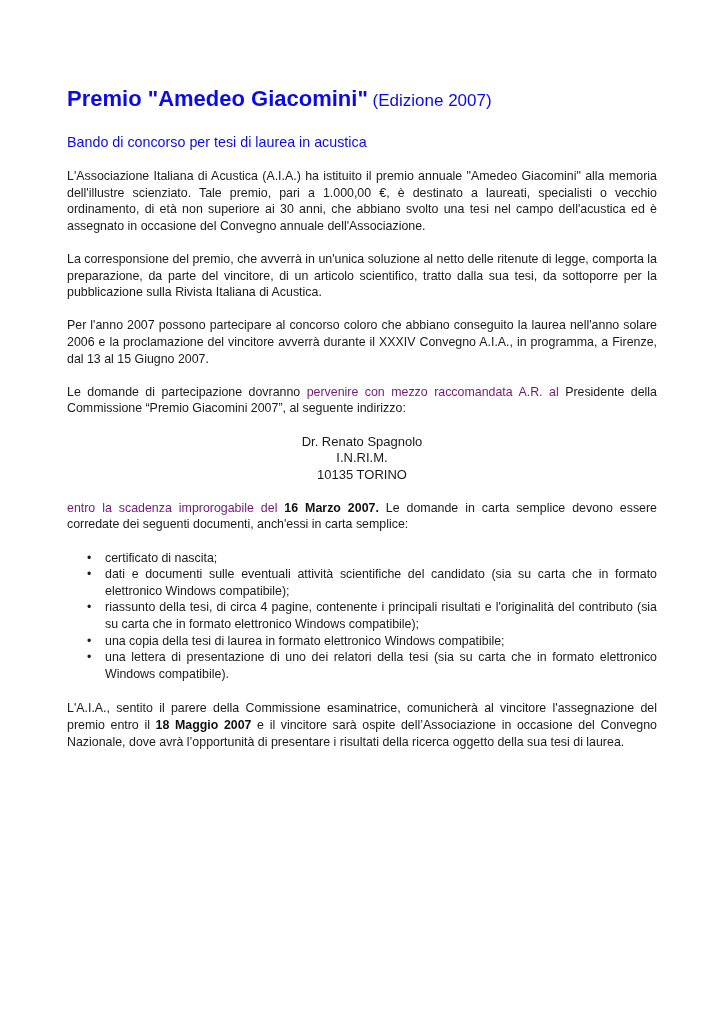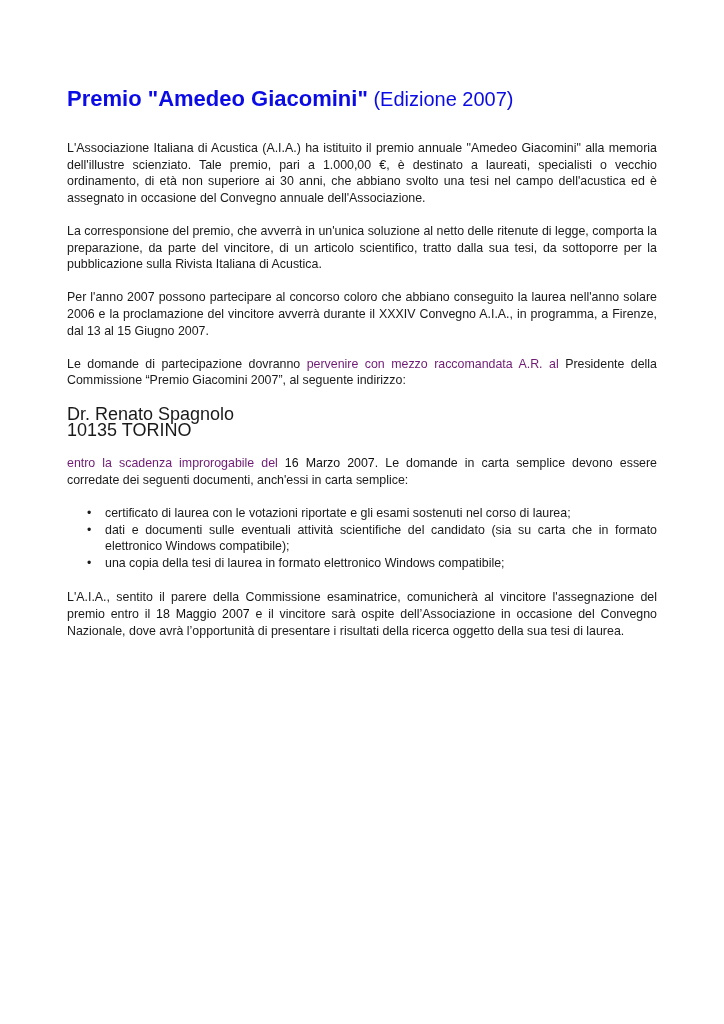--- a/index.html
+++ b/index.html
@@ -24,50 +24,50 @@
   .doc-title {
     margin: 0;
     font-size: 22px;
     line-height: 25px;
     font-weight: bold;
     color: #0b0be6;
     letter-spacing: 0px;
   }
   .doc-title .edition {
     font-weight: normal;
-    font-size: 20px;
+    font-size: 17px;
   }
   .doc-subtitle {
     margin: 21px 0 0 0;
     font-size: 14.3px;
     line-height: 16px;
     font-weight: normal;
     color: #0b0be6;
   }
   .body-text {
     font-size: 12.4px;
     line-height: 16.6px;
     text-align: justify;
     margin: 16.6px 0 0 0;
   }
   .first-para {
-    margin-top: 28px;
+    margin-top: 18px;
   }
   .muted {
     color: #701a75;
   }
   .strong {
-    font-weight: normal;
+    font-weight: bold;
     color: #111111;
   }
   .address-block {
     margin: 16.6px 0 0 0;
-    font-size: 18px;
+    font-size: 13px;
     line-height: 16.6px;
-    text-align: left;
+    text-align: center;
   }
   .req-list {
     list-style: none;
     margin: 16.6px 0 0 0;
     padding: 0;
   }
   .req-list li {
     position: relative;
     padding-left: 38px;
     font-size: 12.4px;
@@ -86,38 +86,42 @@
   }
 </style>
 </head>
 <body>
 
 <div class="page">
   <div class="content">
 
     <h1 class="doc-title"><span>Premio "Amedeo Giacomini"</span><span class="edition"> (Edizione 2007)</span></h1>
 
+    <h2 class="doc-subtitle">Bando di concorso per tesi di laurea in acustica</h2>
 
     <p class="body-text first-para">L'Associazione Italiana di Acustica (A.I.A.) ha istituito il premio annuale "Amedeo Giacomini" alla memoria dell'illustre scienziato. Tale premio, pari a 1.000,00 €, è destinato a laureati, specialisti o vecchio ordinamento, di età non superiore ai 30 anni, che abbiano svolto una tesi nel campo dell'acustica ed è assegnato in occasione del Convegno annuale dell'Associazione.</p>
 
     <p class="body-text">La corresponsione del premio, che avverrà in un'unica soluzione al netto delle ritenute di legge, comporta la preparazione, da parte del vincitore, di un articolo scientifico, tratto dalla sua tesi, da sottoporre per la pubblicazione sulla Rivista Italiana di Acustica.</p>
 
     <p class="body-text">Per l'anno 2007 possono partecipare al concorso coloro che abbiano conseguito la laurea nell'anno solare 2006 e la proclamazione del vincitore avverrà durante il XXXIV Convegno A.I.A., in programma, a Firenze, dal 13 al 15 Giugno 2007.</p>
 
     <p class="body-text"><span>Le domande di partecipazione dovranno </span><span class="muted">pervenire con mezzo raccomandata A.R. al </span><span>Presidente della Commissione “Premio Giacomini 2007”, al seguente indirizzo:</span></p>
 
     <div class="address-block">
       <div>Dr. Renato Spagnolo</div>
+      <div>I.N.RI.M.</div>
       <div>10135 TORINO</div>
     </div>
 
     <p class="body-text"><span class="muted">entro la scadenza improrogabile del </span><span class="strong">16 Marzo 2007.</span><span> Le domande in carta semplice devono essere corredate dei seguenti documenti, anch'essi in carta semplice:</span></p>
 
     <ul class="req-list">
-      <li>certificato di laurea con le votazioni riportate e gli esami sostenuti nel corso di laurea;</li>
+      <li>certificato di nascita;</li>
       <li>dati e documenti sulle eventuali attività scientifiche del candidato (sia su carta che in formato elettronico Windows compatibile);</li>
+      <li>riassunto della tesi, di circa 4 pagine, contenente i principali risultati e l'originalità del contributo (sia su carta che in formato elettronico Windows compatibile);</li>
       <li>una copia della tesi di laurea in formato elettronico Windows compatibile;</li>
+      <li>una lettera di presentazione di uno dei relatori della tesi (sia su carta che in formato elettronico Windows compatibile).</li>
     </ul>
 
     <p class="body-text closing-para"><span>L'A.I.A., sentito il parere della Commissione esaminatrice, comunicherà al vincitore l'assegnazione del premio entro il </span><span class="strong">18 Maggio 2007</span><span> e il vincitore sarà ospite dell’Associazione in occasione del Convegno Nazionale, dove avrà l’opportunità di presentare i risultati della ricerca oggetto della sua tesi di laurea.</span></p>
 
   </div>
 </div>
 
 </body></html>

